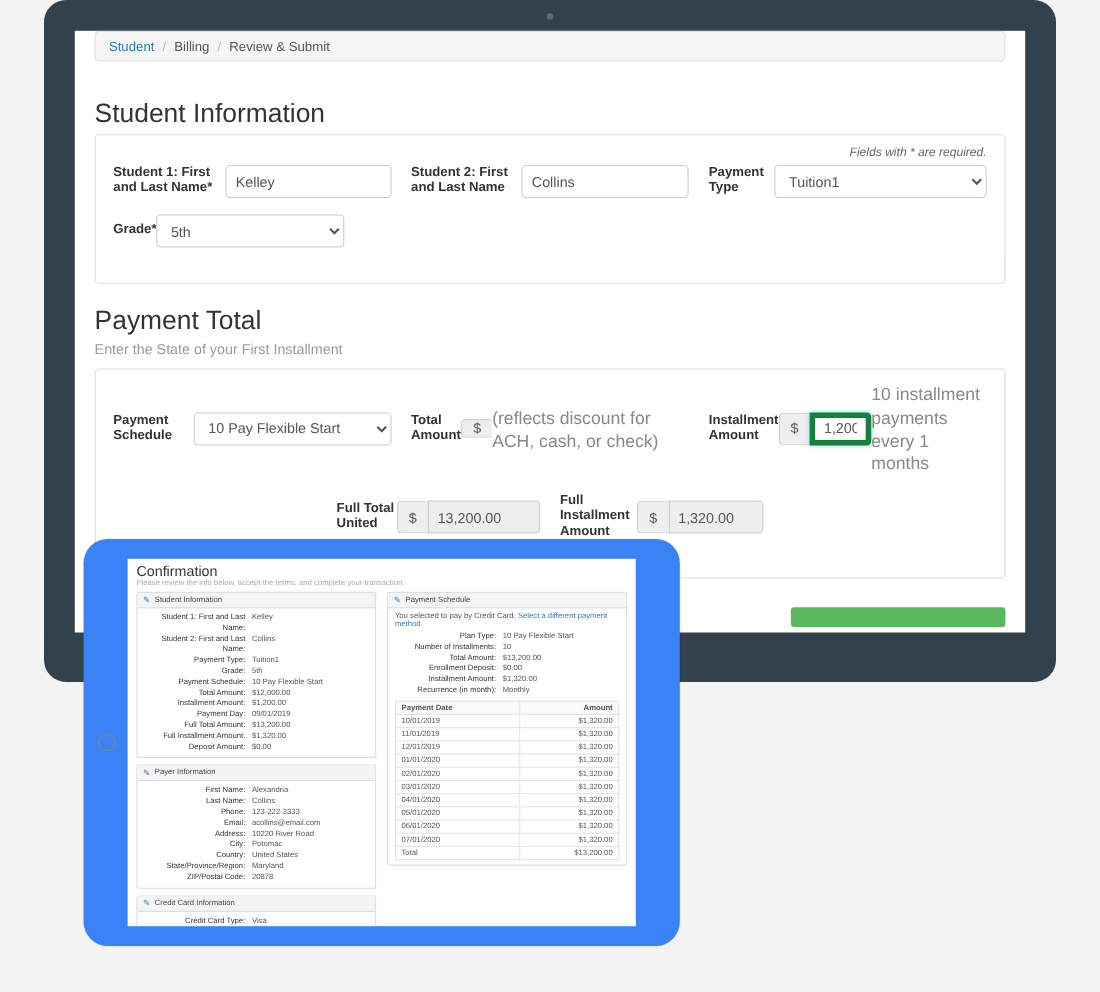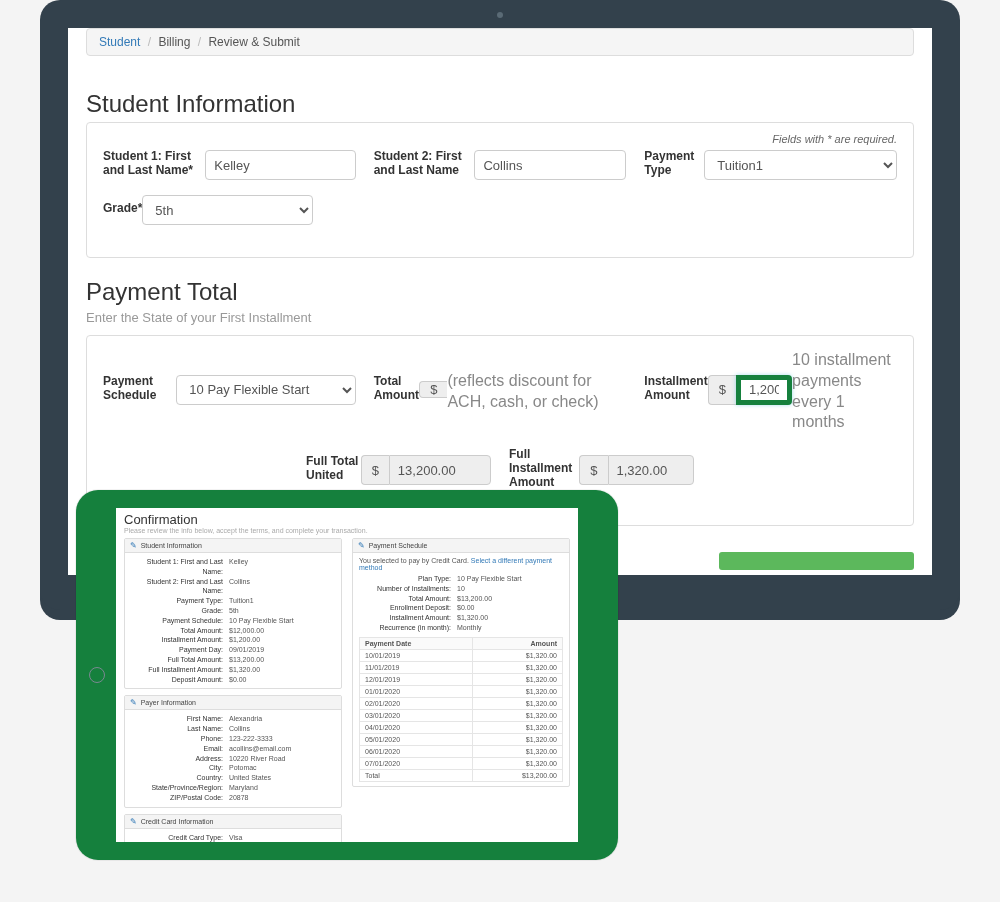--- a/index.html
+++ b/index.html
@@ -124,21 +124,21 @@
     height: 18px; width: 195px;
     background: #5cb85c;
     border-radius: 3px;
   }
 
   
   .tablet {
     position: absolute;
     top: 490px; left: 76px;
     width: 542px; height: 370px;
-    background: #15803d;
+    background: #3b82f6;
     border-radius: 22px;
     padding: 18px 40px 18px 40px;
     display: flex; align-items: flex-end;
     box-shadow: 0 0 0 1px rgba(0,0,0,0.05);
   }
   .tablet-home {
     position: absolute;
     left: 13px; top: 50%; transform: translateY(-50%);
     width: 16px; height: 16px; border: 1.5px solid #7a8891; border-radius: 50%;
   }

